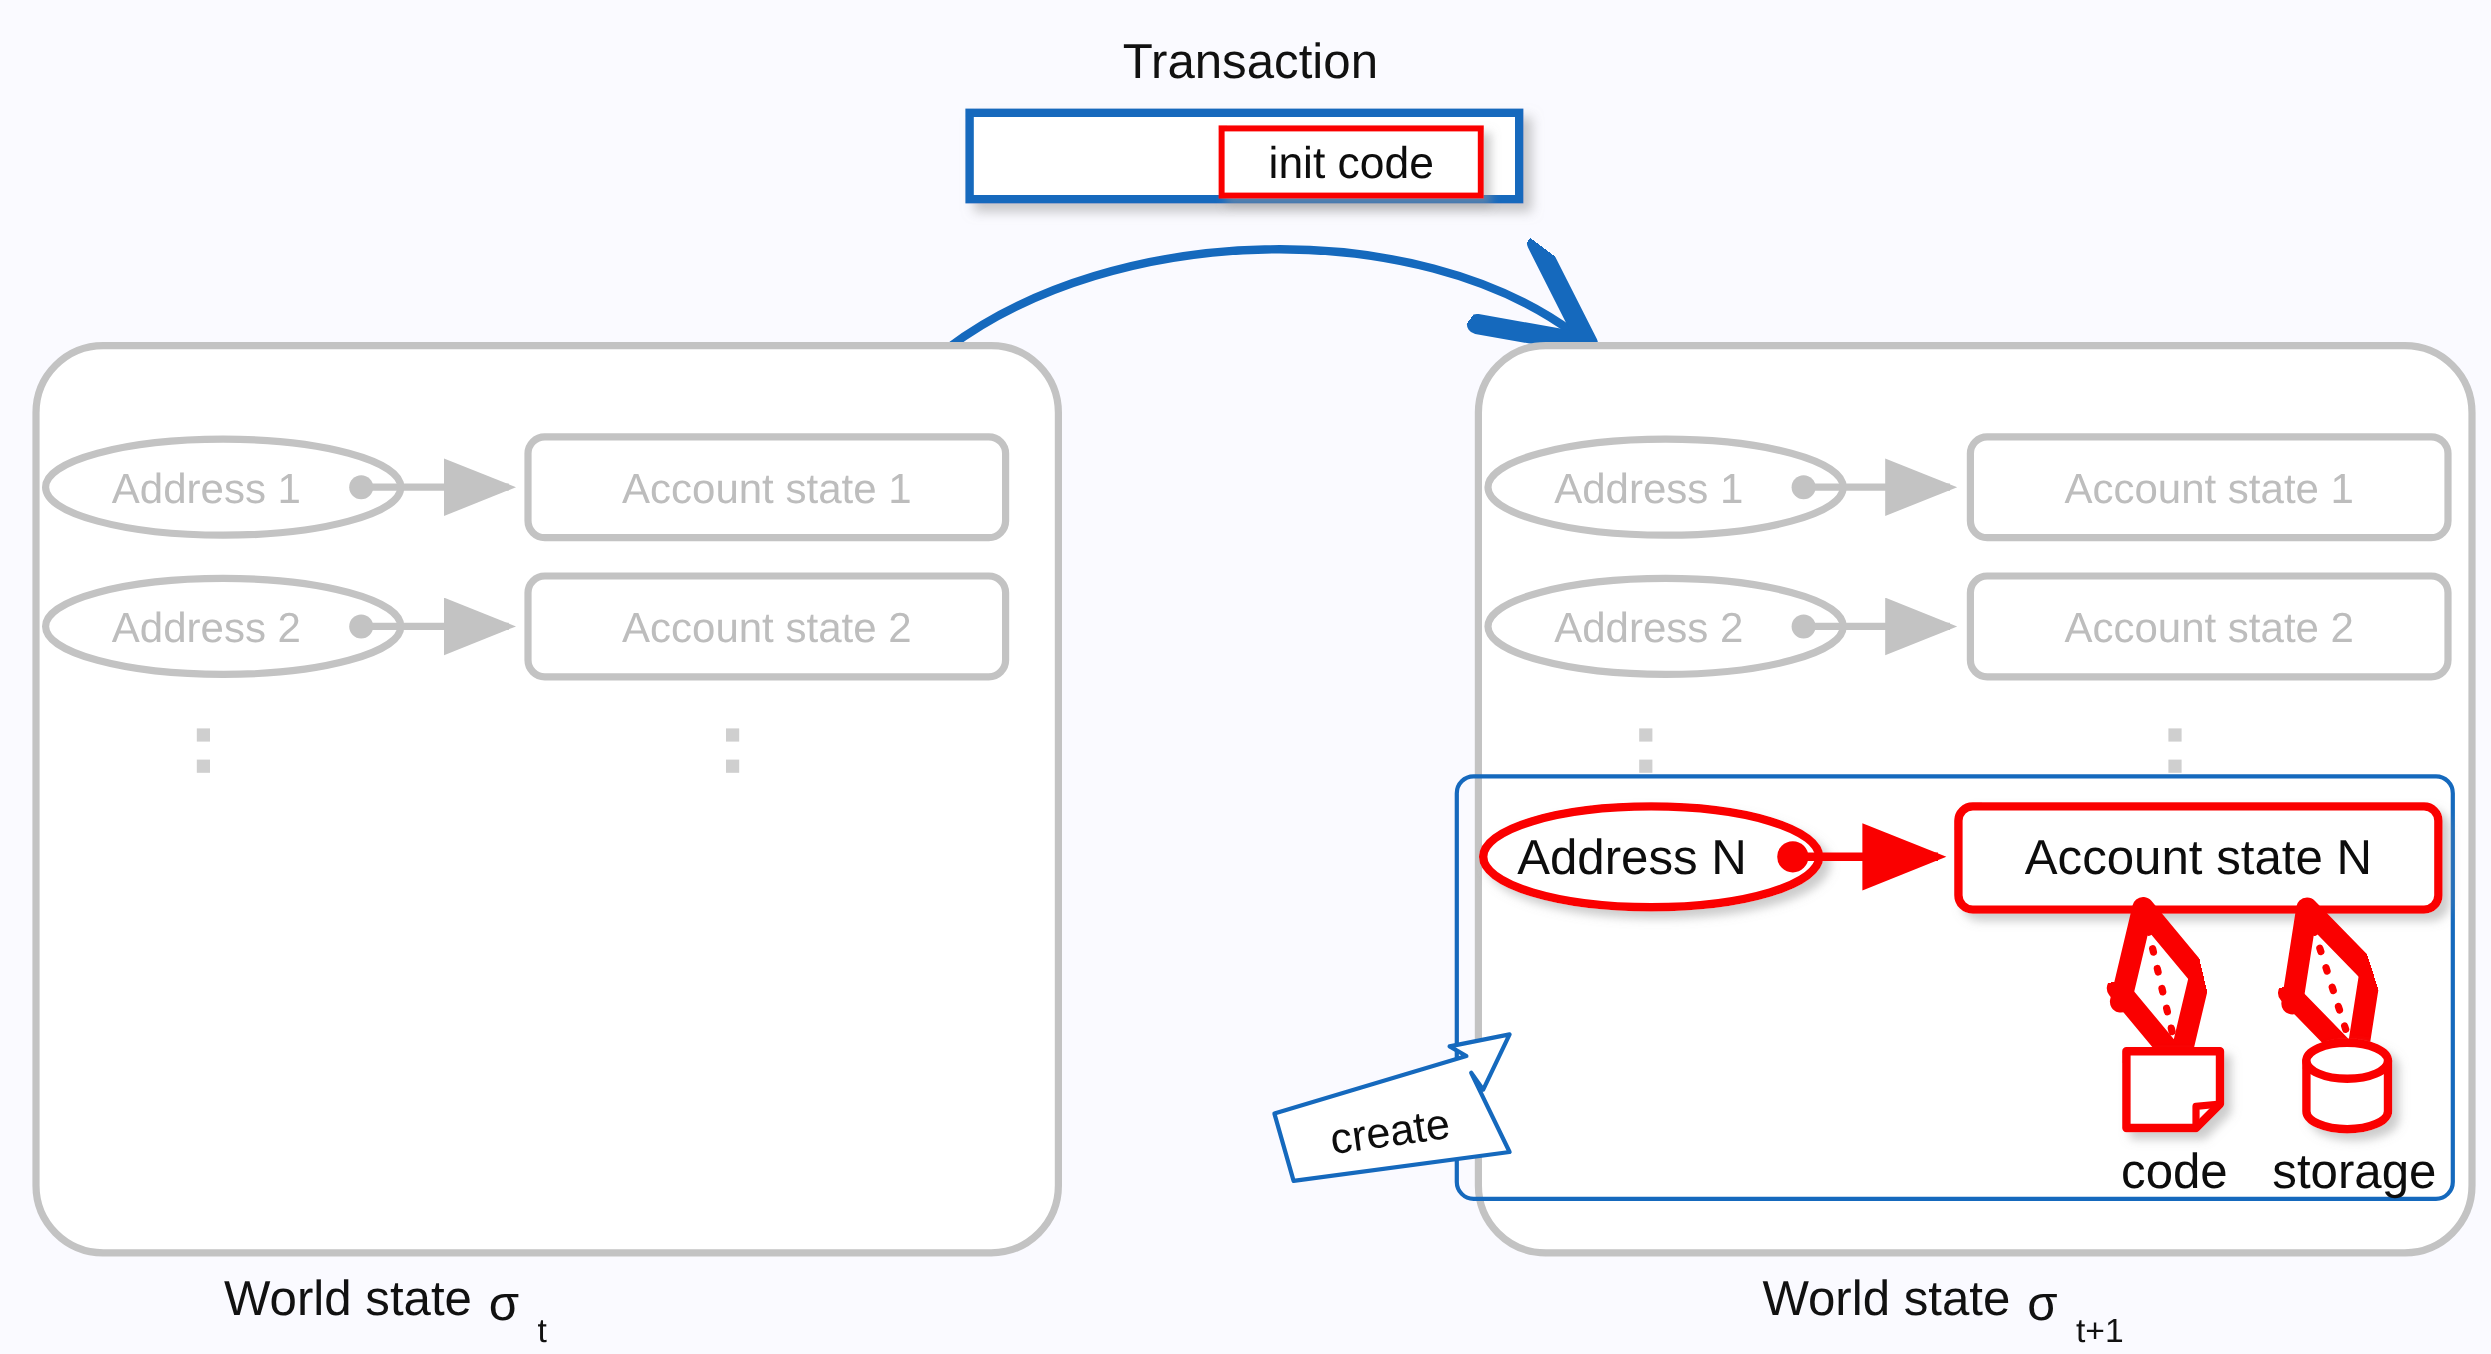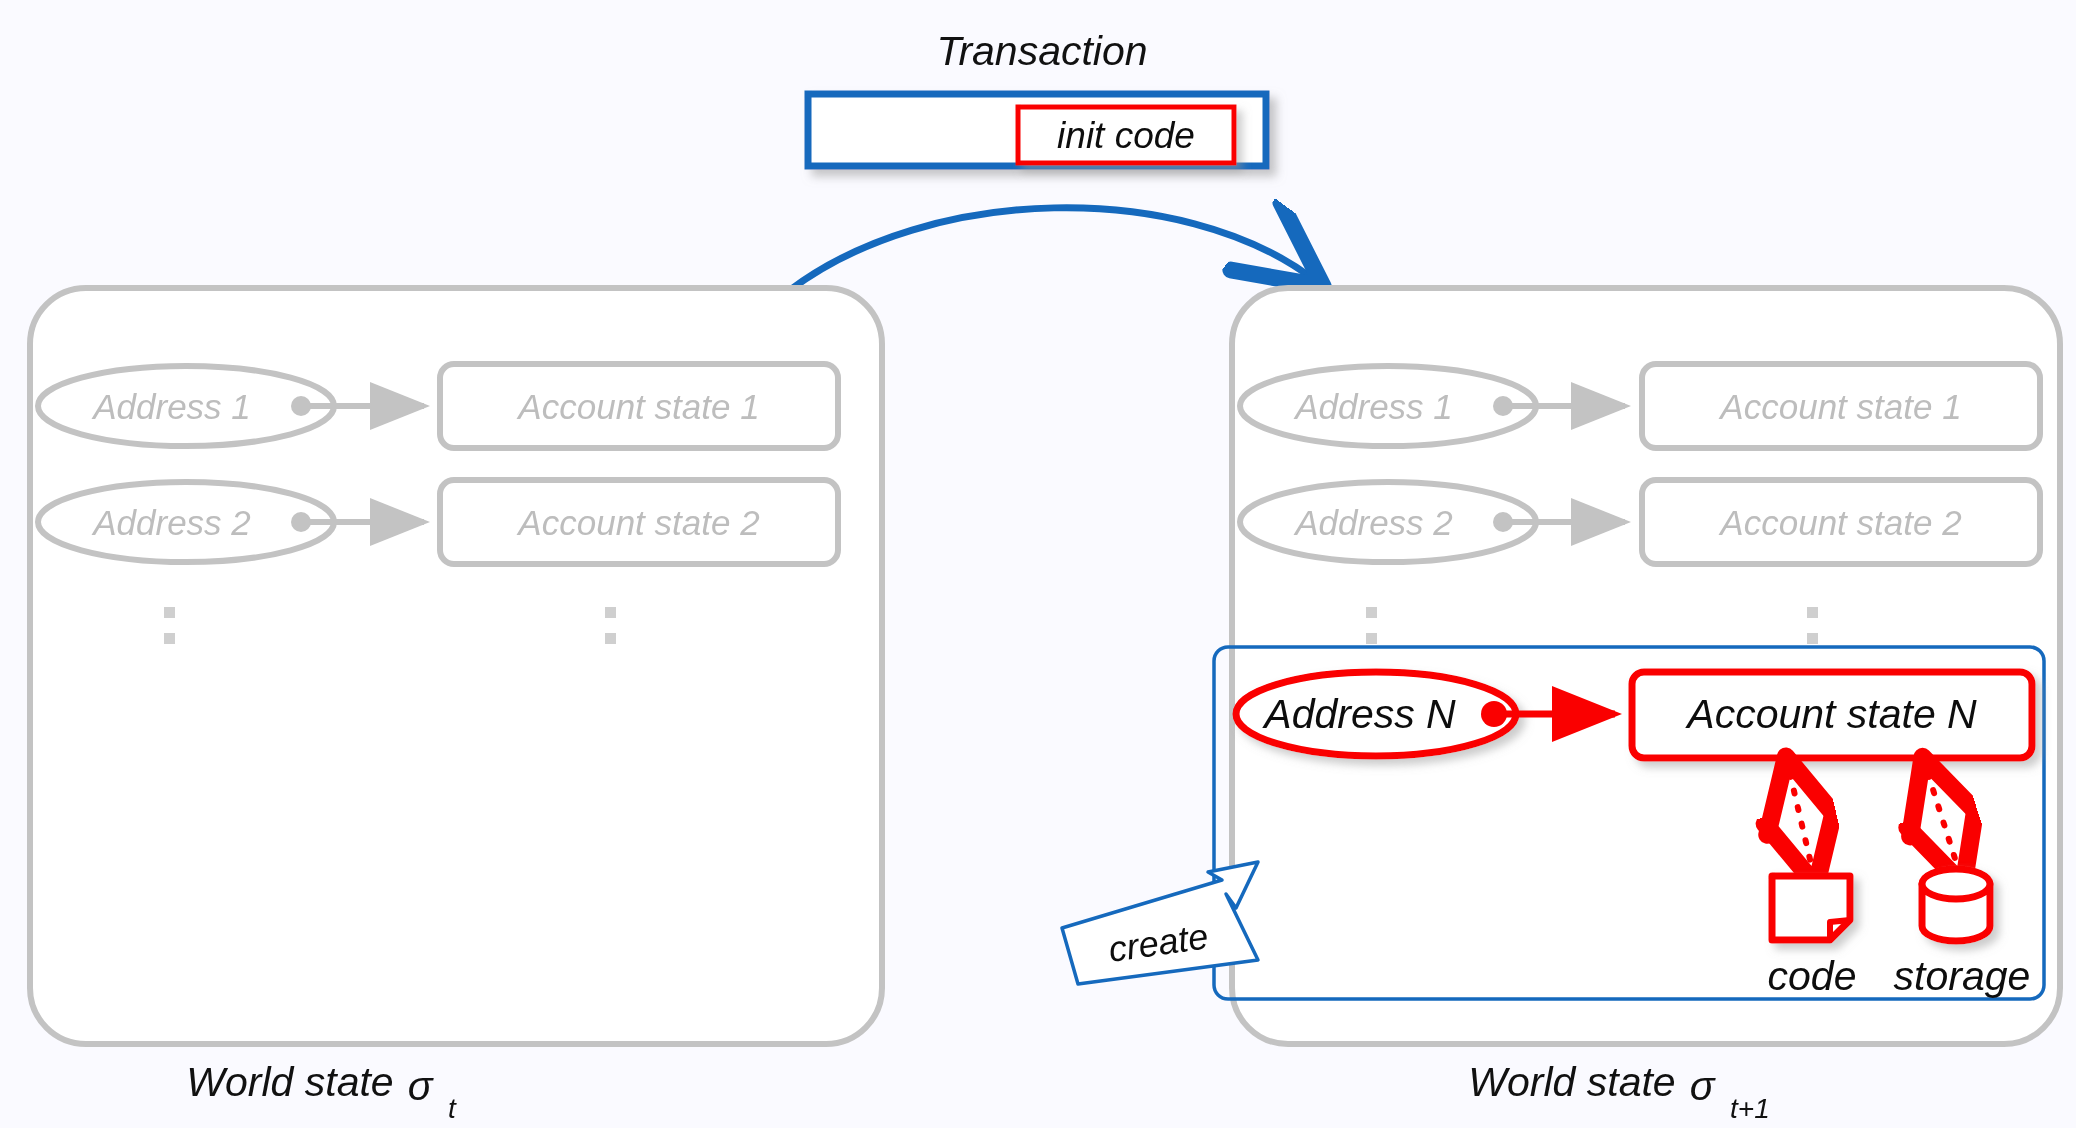--- a/index.html
+++ b/index.html
@@ -10,21 +10,20 @@
   body {
     width: 2076px;
     height: 1128px;
     overflow: hidden;
     font-family: "Liberation Sans", sans-serif;
   }
   #diagram-root {
     position: relative;
     width: 1713px;
     height: 1128px;
-    font-style: italic;
   }
   svg.canvas {
     position: absolute;
     top: 0;
     left: 0;
     width: 2076px;
     height: 1128px;
   }
   text { font-family: "Liberation Sans", sans-serif; }
   .t-title   { font-size: 41px; fill: #111111; }

